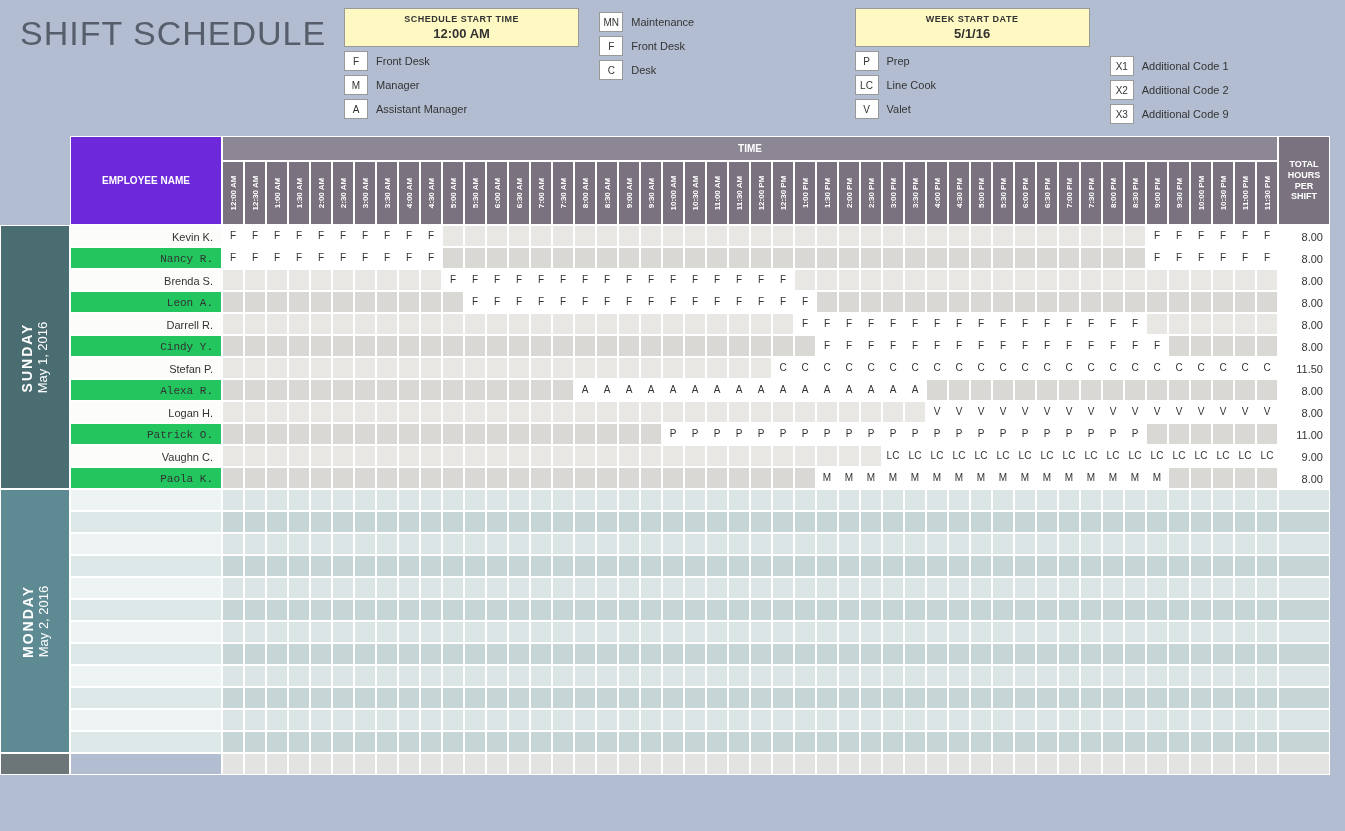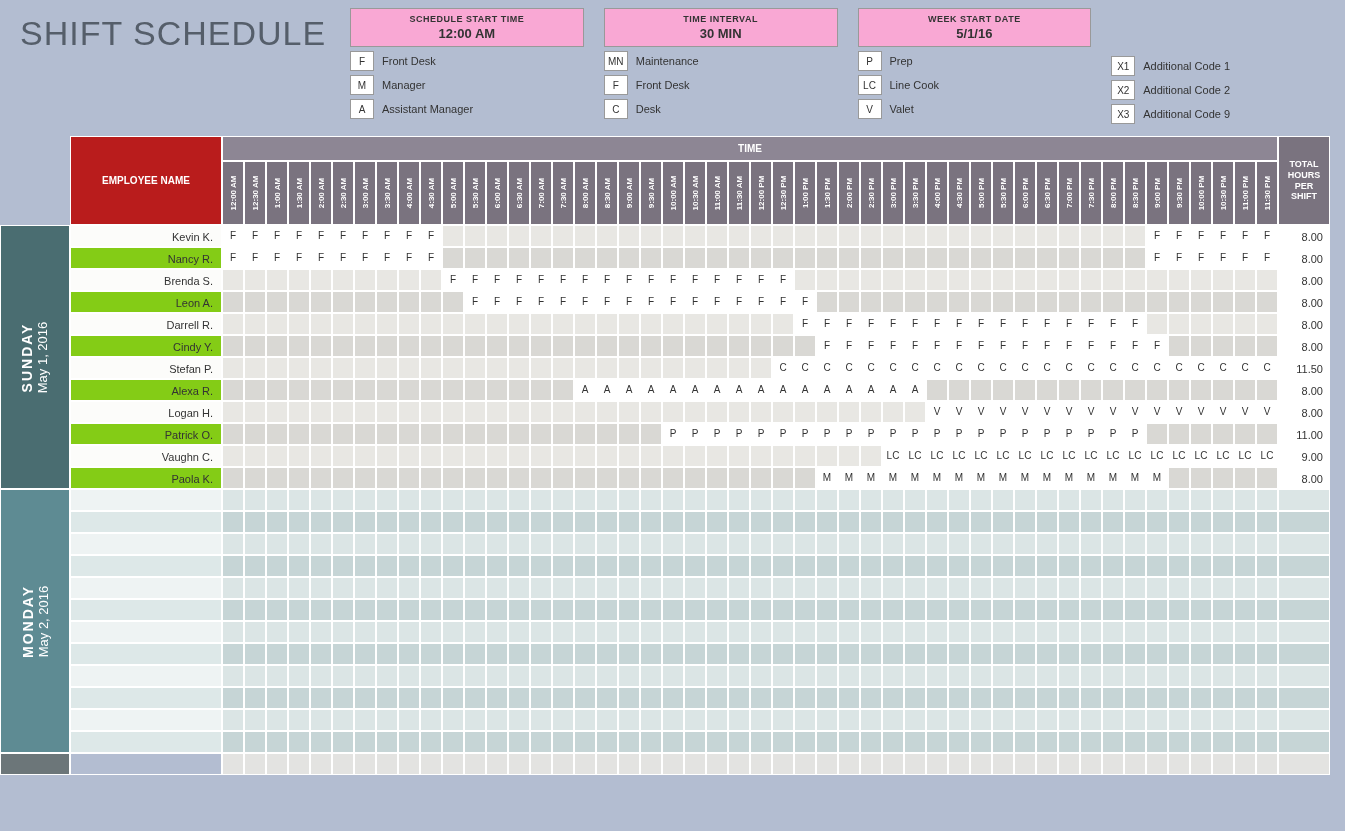--- a/index.html
+++ b/index.html
@@ -7,34 +7,34 @@
     font-family: "Helvetica Neue", Arial, sans-serif;
     background: #b3bdd1;
     font-size: 11px;
     color: #333;
     width: 1345px;
   }
   .top {
     display: flex;
     align-items: flex-start;
     padding: 8px 0 8px 20px;
-    gap: 20px;
+    gap: 14px;
   }
   .title {
     font-size: 34px;
     font-weight: 300;
     letter-spacing: 1px;
     color: #555e6a;
     width: 310px;
     padding-top: 6px;
   }
   .top-blocks { display: flex; gap: 20px; flex: 1; }
   .info-col { flex: 1; }
   .info-box {
-    background: #f9a8d4;
+    background: #fef9c3;
     border: 1px solid #999;
     text-align: center;
     padding: 5px 14px;
   }
   .info-box .lbl { font-size: 9px; font-weight: 700; letter-spacing: .5px; }
   .info-box .val { font-size: 13px; font-weight: 700; margin-top: 2px; }
   .legend-row { display: flex; align-items: center; gap: 8px; margin: 4px 0; }
   .legend-code {
     width: 24px; height: 20px;
     border: 1px solid #999;
@@ -51,21 +51,21 @@
     background: #8d8694;
     color: #fff;
     text-align: center;
     font-size: 10px;
     font-weight: 700;
     padding: 6px 0;
     border: 1px solid #fff;
   }
   .hdr-emp {
     grid-column: 2; grid-row: 1 / span 2;
-    background: #b91c1c;
+    background: #6d28d9;
     color: #fff;
     text-align: center;
     font-size: 10px;
     font-weight: 700;
     display: flex; align-items: center; justify-content: center;
     border: 1px solid #fff;
   }
   .hdr-blank {
     grid-column: 1; grid-row: 1 / span 2;
     background: #b3bdd1;
@@ -129,21 +129,21 @@
   }
   .total-cell {
     height: 22px; line-height: 22px;
     text-align: right; padding-right: 6px;
     font-size: 11px;
     border: 1px solid #fff;
   }
   .sun-a { background: #e8e7e3; }
   .sun-b { background: #d9d8d4; }
   .sun-emp-a { background: #fcfcfa; padding-left: 20px; }
-  .sun-emp-b { background: #84cc16; }
+  .sun-emp-b { background: #22c55e; font-family: Liberation Mono, monospace; }
   .mon-a { background: #dbe5e5; }
   .mon-b { background: #c6d5d6; }
   .mon-emp-a { background: #eef3f3; }
   .mon-emp-b { background: #dde8e8; }
   .tue-a { background: #e3e3e1; }
   .filled { background: #fff; }
 </style>
 </head>
 <body>
 
@@ -162,24 +162,20 @@
         <div class="legend-row">
           <div class="legend-code">M</div>
           <div class="legend-txt">Manager</div>
         </div>
         <div class="legend-row">
           <div class="legend-code">A</div>
           <div class="legend-txt">Assistant Manager</div>
         </div>
       </div>
       <div class="info-col">
-        <div class="info-box">
-          <div class="lbl">TIME INTERVAL</div>
-          <div class="val">30 MIN</div>
-        </div>
         <div class="legend-row">
           <div class="legend-code">MN</div>
           <div class="legend-txt">Maintenance</div>
         </div>
         <div class="legend-row">
           <div class="legend-code">F</div>
           <div class="legend-txt">Front Desk</div>
         </div>
         <div class="legend-row">
           <div class="legend-code">C</div>

